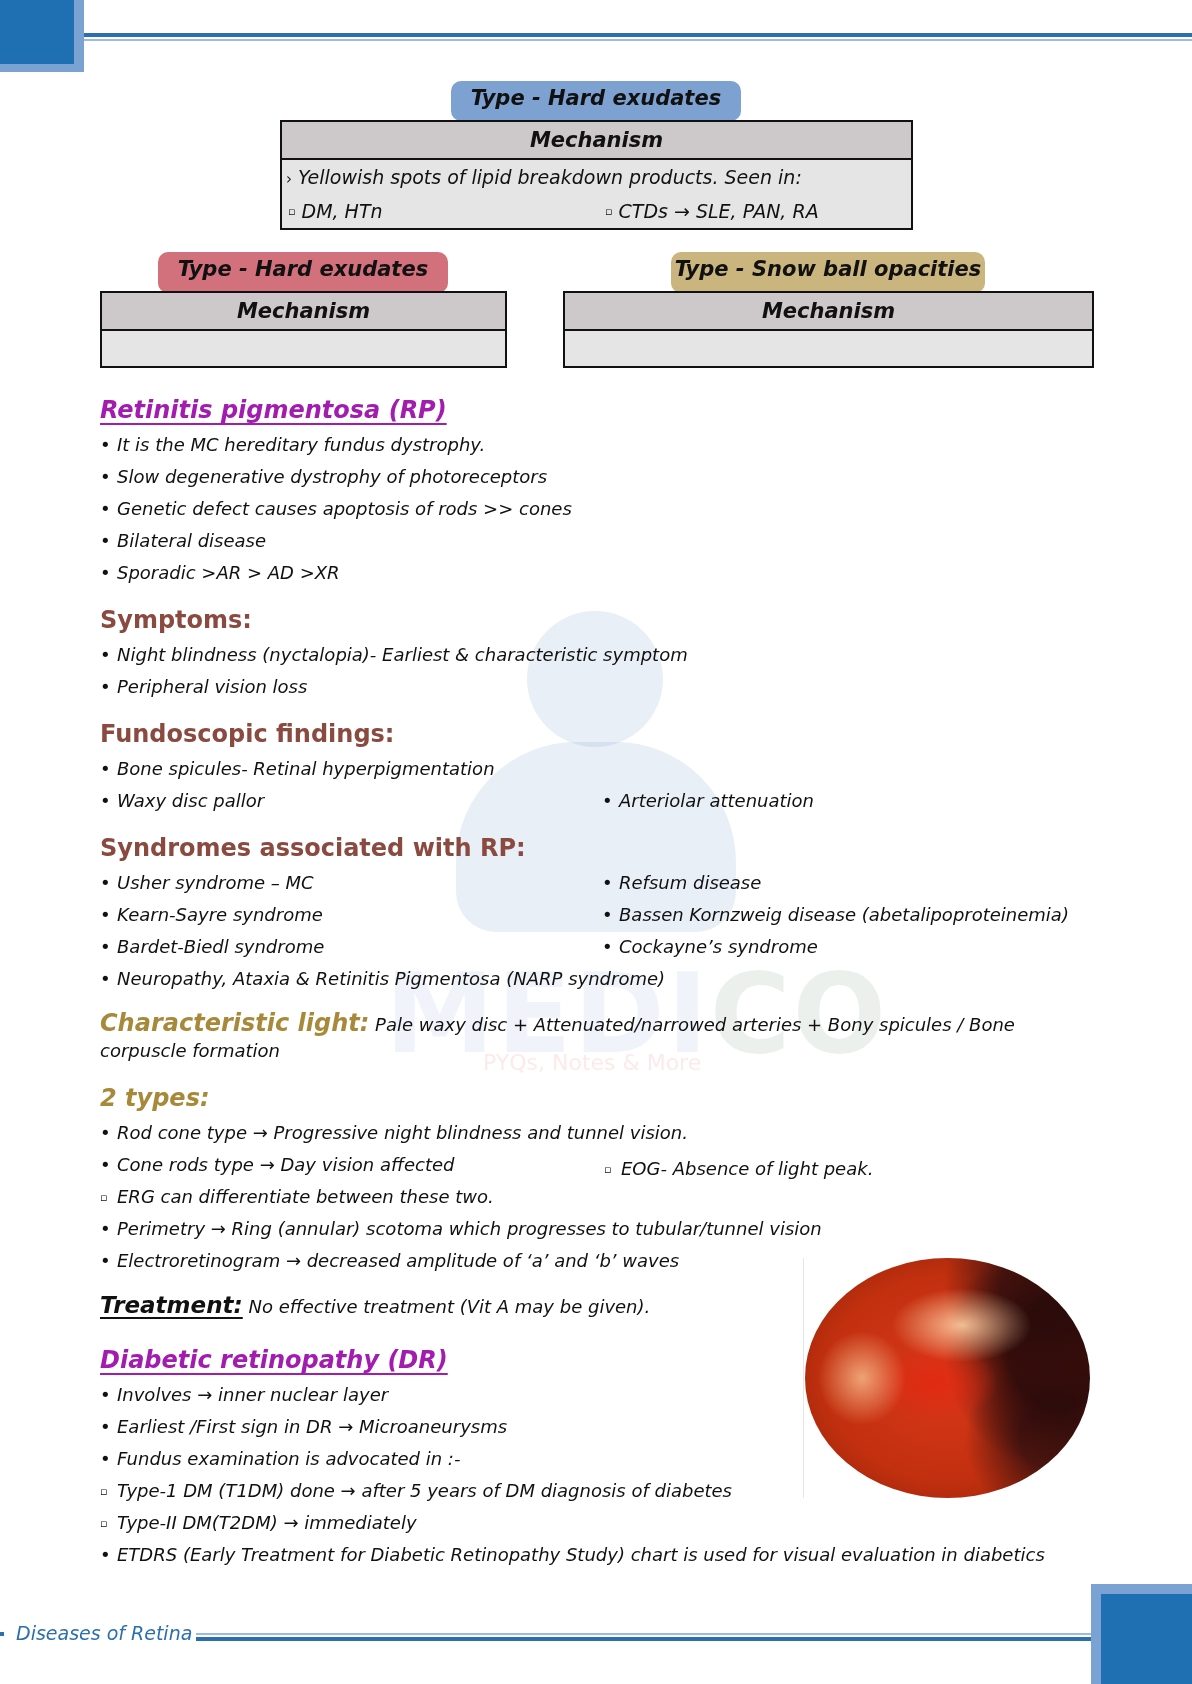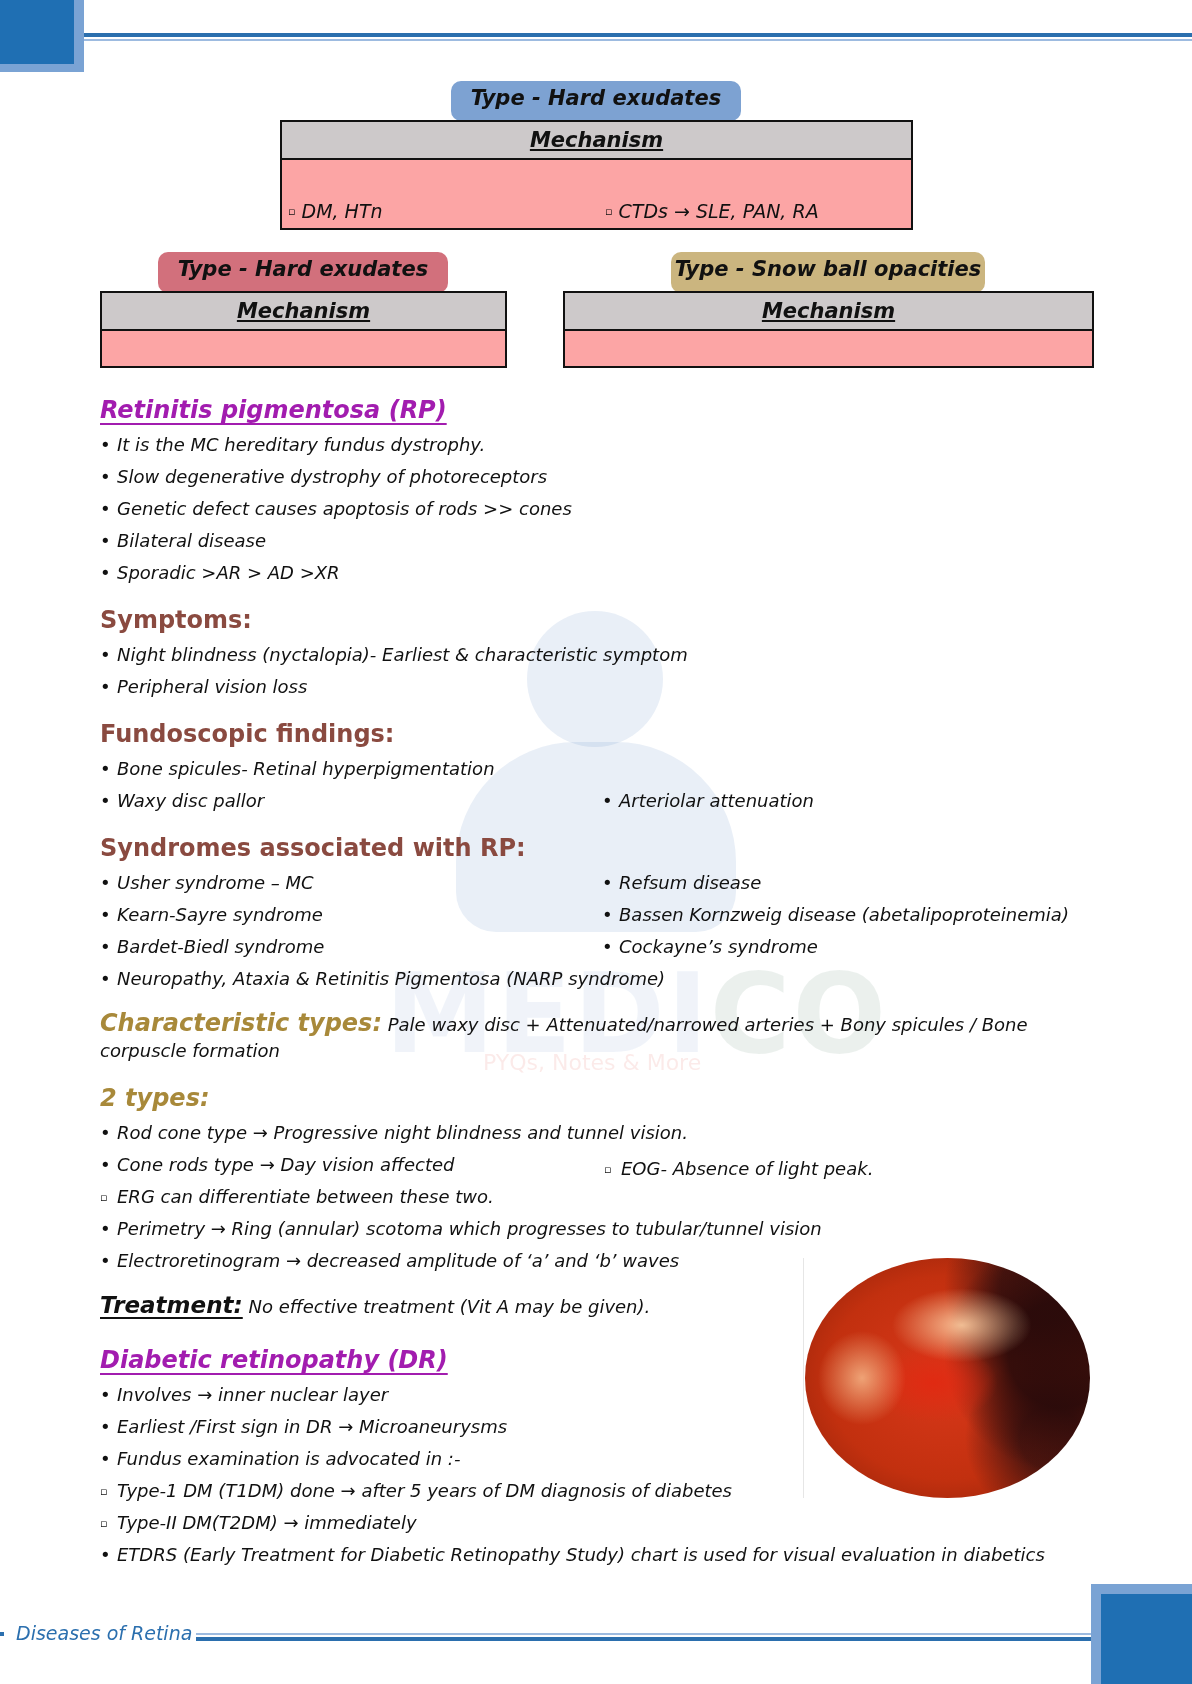--- a/index.html
+++ b/index.html
@@ -25,21 +25,21 @@
   .wm { opacity:0.12; }
   .wm-head { left:527px; top:611px; width:136px; height:136px; border-radius:50%; background:#4a78c0; }
   .wm-body { left:456px; top:742px; width:280px; height:190px; background:#4a78c0; border-radius:120px 120px 40px 40px; }
   .wm-text { left:385px; top:950px; font-size:110px; font-weight:bold; letter-spacing:2px; color:#4a78c0; opacity:0.08; }
   .wm-text .co { color:#14532d; }
   .wm-tag { left:483px; top:1050px; font-size:22px; color:#e35b4f; opacity:0.12; }
 
   
   .tag { position:absolute; border-radius:10px; font-weight:bold; font-style:italic; font-size:21px; text-align:center;
          color:#111; padding-top:5px; box-sizing:border-box; }
-  .tbl { position:absolute; border:2px solid #111; box-sizing:border-box; background:#fca5a5;text-decoration:underline; }
+  .tbl { position:absolute; border:2px solid #111; box-sizing:border-box; background:#e5e5e5; }
   .tbl-head { background:#cdc9ca; border-bottom:2px solid #111; text-align:center; font-weight:bold;
               font-style:italic; font-size:21px; box-sizing:border-box; }
   .tbl-cell { font-style:italic; font-size:19px; box-sizing:border-box; }
 
   
   .h-blue { position:absolute; font-size:24px; font-weight:bold; font-style:italic; color:#a21caf;
             text-decoration:underline; text-decoration-thickness:2px; text-underline-offset:5px; }
   .h-brown { position:absolute; font-size:24px; font-weight:bold; color:#8a4a40; }
   .h-gold { position:absolute; font-size:24px; font-weight:bold; font-style:italic; color:#a8893a; }
   .li { position:absolute; font-size:18px; font-style:italic; color:#111; white-space:nowrap; }
@@ -67,20 +67,21 @@
 <div class="abs hdr-line2"></div>
 
 <div class="abs wm wm-head"></div>
 <div class="abs wm wm-body"></div>
 <div class="abs wm-text"><span>MEDI</span><span class="co">CO</span></div>
 <div class="abs wm-tag">PYQs, Notes &amp; More</div>
 
 <div class="tag" style="left:451px;top:81px;width:290px;height:40px;background:#7da2d2;">Type - Hard exudates</div>
 <div class="tbl" style="left:280px;top:120px;width:633px;height:110px;">
   <div class="tbl-head" style="height:38px;line-height:36px;">Mechanism</div>
+  <div class="tbl-cell" style="position:absolute;left:4px;top:44px;"><span style="font-style:normal;font-size:15px;">›</span> <span>Yellowish spots of lipid breakdown products. Seen in:</span></div>
   <div class="tbl-cell" style="position:absolute;left:6px;top:78px;"><span style="font-style:normal;font-size:11px;vertical-align:3px;">▫</span> <span>DM, HTn</span></div>
   <div class="tbl-cell" style="position:absolute;left:323px;top:78px;"><span style="font-style:normal;font-size:11px;vertical-align:3px;">▫</span> <span>CTDs → SLE, PAN, RA</span></div>
 </div>
 
 <div class="tag" style="left:158px;top:252px;width:290px;height:41px;background:#d2707c;">Type - Hard exudates</div>
 <div class="tbl" style="left:100px;top:291px;width:407px;height:77px;">
   <div class="tbl-head" style="height:38px;line-height:36px;">Mechanism</div>
 </div>
 
 <div class="tag" style="left:671px;top:252px;width:314px;height:41px;background:#cbb57f;">Type - Snow ball opacities</div>
@@ -106,21 +107,21 @@
 
 <div class="h-brown" style="left:100px;top:834px;">Syndromes associated with RP:</div>
 <div class="li" style="left:100px;top:872px;"><span class="b">•</span><span>Usher syndrome – MC</span></div>
 <div class="li" style="left:100px;top:904px;"><span class="b">•</span><span>Kearn-Sayre syndrome</span></div>
 <div class="li" style="left:100px;top:936px;"><span class="b">•</span><span>Bardet-Biedl syndrome</span></div>
 <div class="li" style="left:602px;top:872px;"><span class="b">•</span><span>Refsum disease</span></div>
 <div class="li" style="left:602px;top:904px;"><span class="b">•</span><span>Bassen Kornzweig disease (abetalipoproteinemia)</span></div>
 <div class="li" style="left:602px;top:936px;"><span class="b">•</span><span>Cockayne’s syndrome</span></div>
 <div class="li" style="left:100px;top:968px;"><span class="b">•</span><span>Neuropathy, Ataxia &amp; Retinitis Pigmentosa (NARP syndrome)</span></div>
 
-<div class="para" style="left:100px;top:1010px;width:995px;"><span style="font-size:24px;font-weight:bold;color:#a8893a;">Characteristic types:</span> <span>Pale waxy disc + Attenuated/narrowed arteries + Bony spicules / Bone corpuscle formation</span></div>
+<div class="para" style="left:100px;top:1010px;width:995px;"><span style="font-size:24px;font-weight:bold;color:#a8893a;">Characteristic light:</span> <span>Pale waxy disc + Attenuated/narrowed arteries + Bony spicules / Bone corpuscle formation</span></div>
 
 <div class="h-gold" style="left:100px;top:1084px;">2 types:</div>
 <div class="li" style="left:100px;top:1122px;"><span class="b">•</span><span>Rod cone type → Progressive night blindness and tunnel vision.</span></div>
 <div class="li" style="left:100px;top:1154px;"><span class="b">•</span><span>Cone rods type → Day vision affected</span></div>
 <div class="li" style="left:100px;top:1186px;"><span class="sq">▫</span><span>ERG can differentiate between these two.</span></div>
 <div class="li" style="left:604px;top:1158px;"><span class="sq">▫</span><span>EOG- Absence of light peak.</span></div>
 <div class="li" style="left:100px;top:1218px;"><span class="b">•</span><span>Perimetry → Ring (annular) scotoma which progresses to tubular/tunnel vision</span></div>
 <div class="li" style="left:100px;top:1250px;"><span class="b">•</span><span>Electroretinogram → decreased amplitude of ‘a’ and ‘b’ waves</span></div>
 
 <div class="para" style="left:100px;top:1292px;"><span style="font-size:23px;font-weight:bold;text-decoration:underline;text-underline-offset:4px;">Treatment:</span> <span>No effective treatment (Vit A may be given).</span></div>

